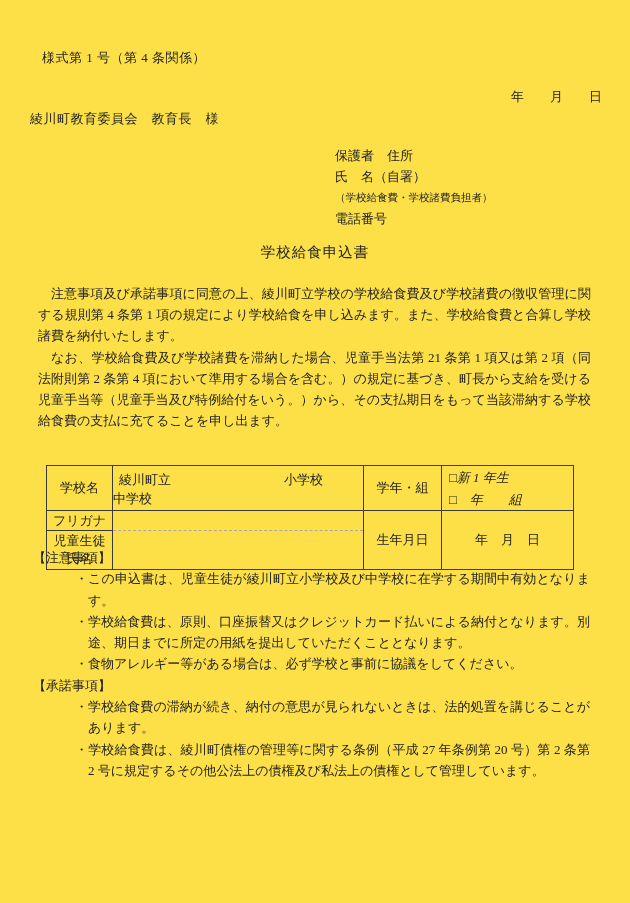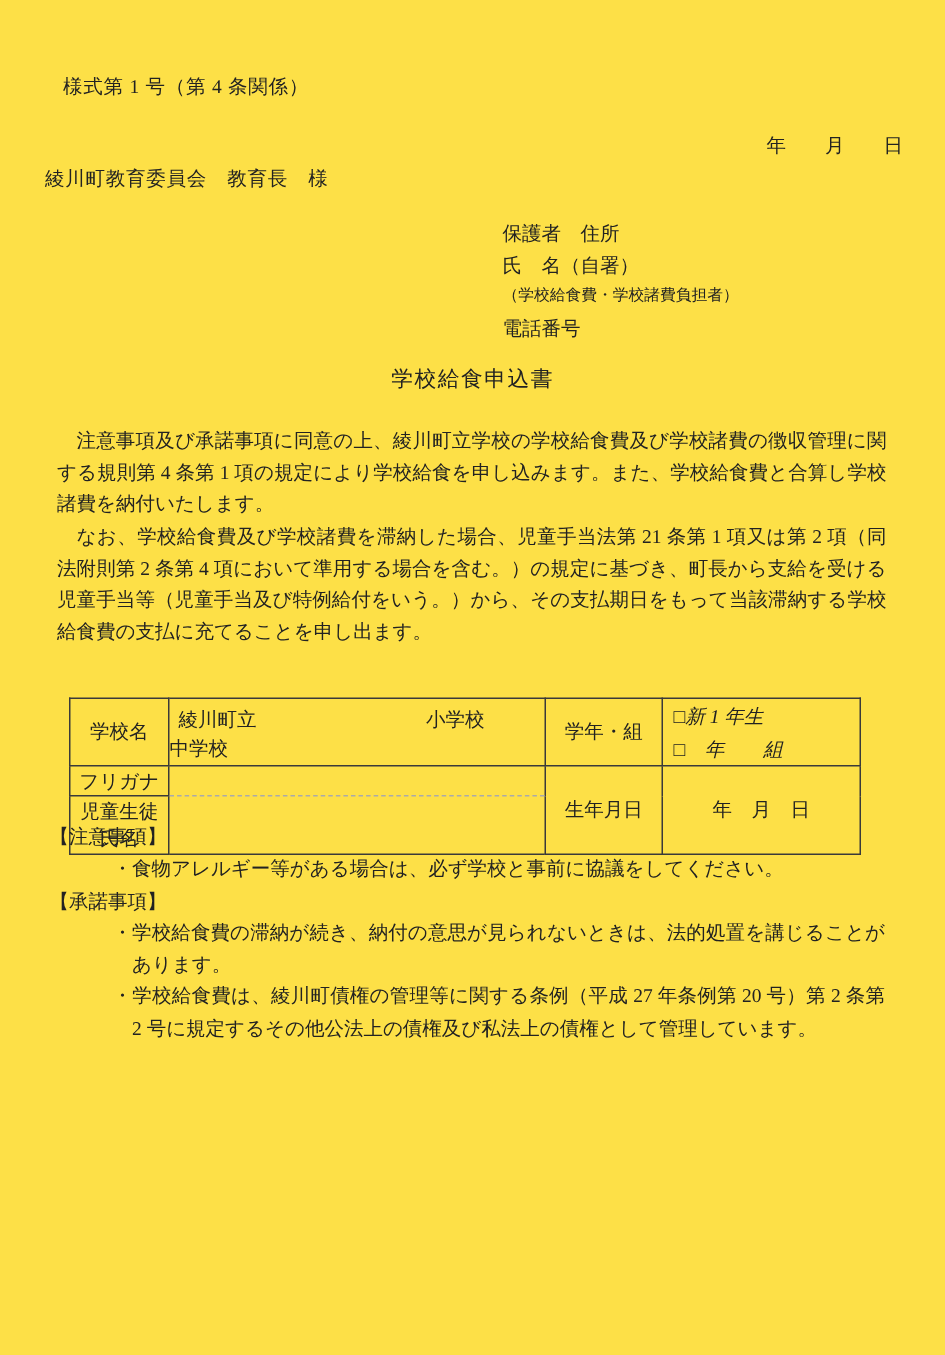--- a/index.html
+++ b/index.html
@@ -197,19 +197,21 @@
         <div>児童生徒</div>
         <div>氏名</div>
       </td>
       <td class="name-input"></td>
     </tr>
   </tbody>
     </table>
 
   <div class="notes-area">
     <div class="section-heading">【注意事項】</div>
+    <div class="bullet-item">・この申込書は、児童生徒が綾川町立小学校及び中学校に在学する期間中有効となります。</div>
+    <div class="bullet-item">・学校給食費は、原則、口座振替又はクレジットカード払いによる納付となります。別途、期日までに所定の用紙を提出していただくこととなります。</div>
     <div class="bullet-item">・食物アレルギー等がある場合は、必ず学校と事前に協議をしてください。</div>
     <div class="section-heading">【承諾事項】</div>
     <div class="bullet-item">・学校給食費の滞納が続き、納付の意思が見られないときは、法的処置を講じることがあります。</div>
     <div class="bullet-item">・学校給食費は、綾川町債権の管理等に関する条例（平成 27 年条例第 20 号）第 2 条第 2 号に規定するその他公法上の債権及び私法上の債権として管理しています。</div>
   </div>
 
 </div>
 
 </body></html>

